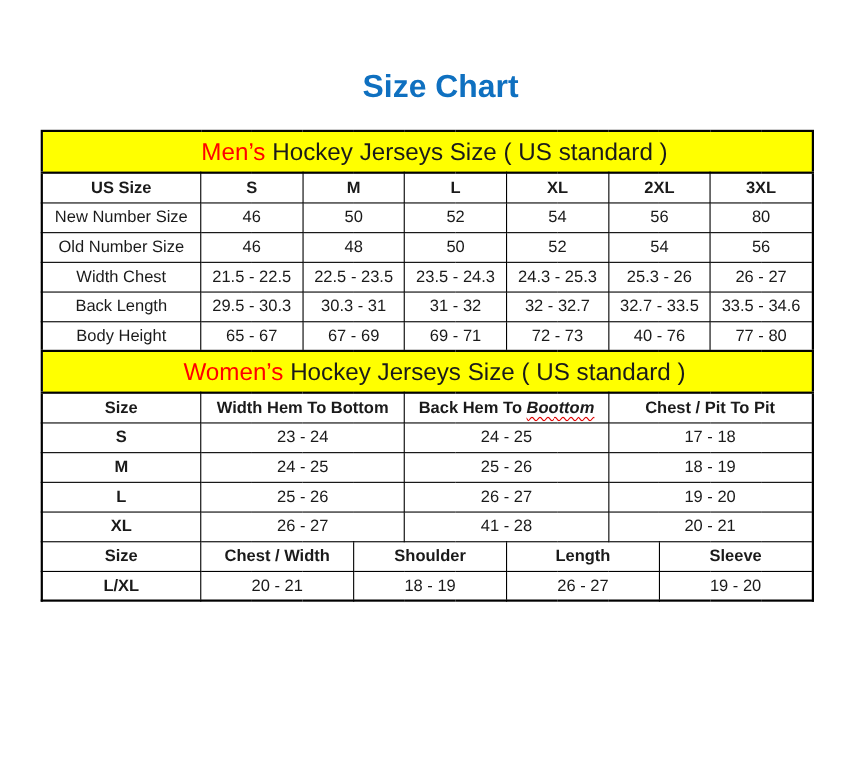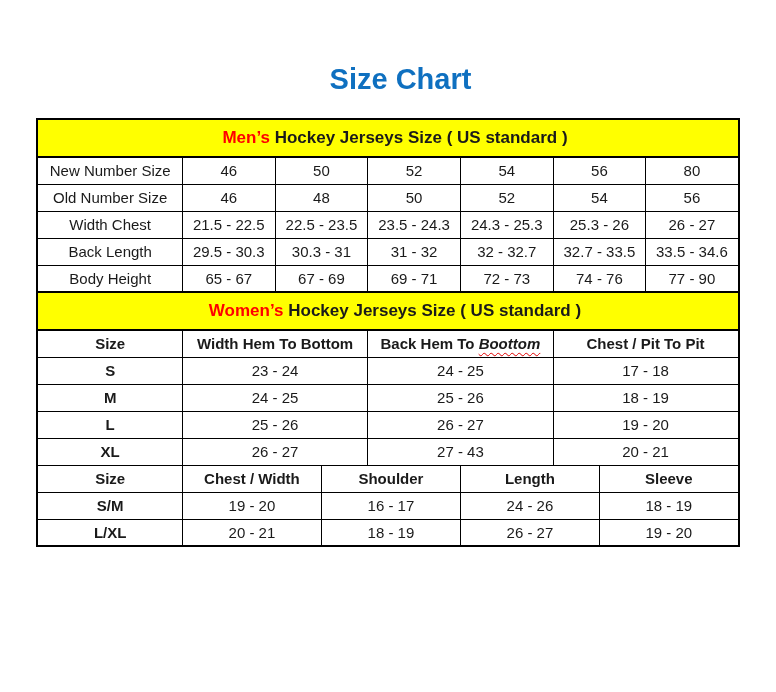--- a/index.html
+++ b/index.html
@@ -40,22 +40,22 @@
     vertical-align:middle;
     height:27px;
     font-size:15px;
     padding:1px 2px;
     white-space:nowrap;
     overflow:hidden;
   }
   tr.band td{
     background:var(--yellow);
     height:38px;
-    font-size:17px;
-    font-weight:bold;
+    font-size:22px;
+    font-weight:normal;
     border-top:2px solid var(--border);
     border-bottom:2px solid var(--border);
     padding-left:16px;
   }
   tr.band .accent{color:var(--red);}
   tr.head td{font-weight:bold;}
   td.bold-label{font-weight:bold;}
   .squiggle{
     text-decoration:underline wavy var(--squiggle) 1px;
     text-underline-offset:3px;
@@ -69,20 +69,29 @@
 
 <table class="chart">
   <colgroup>
     <col class="c-label">
     <col span="12" class="c-unit">
   </colgroup>
 
   <tbody>
     <tr class="band">
       <td colspan="13"><span class="accent">Men’s</span> <span>Hockey Jerseys Size ( US standard )</span></td>
+    </tr>
+    <tr class="head">
+      <td>US Size</td>
+      <td colspan="2">S</td>
+      <td colspan="2">M</td>
+      <td colspan="2">L</td>
+      <td colspan="2">XL</td>
+      <td colspan="2">2XL</td>
+      <td colspan="2">3XL</td>
     </tr>
     <tr>
       <td>New Number Size</td>
       <td colspan="2">46</td>
       <td colspan="2">50</td>
       <td colspan="2">52</td>
       <td colspan="2">54</td>
       <td colspan="2">56</td>
       <td colspan="2">80</td>
     </tr>
@@ -112,22 +121,22 @@
       <td colspan="2">32 - 32.7</td>
       <td colspan="2">32.7 - 33.5</td>
       <td colspan="2">33.5 - 34.6</td>
     </tr>
     <tr>
       <td>Body Height</td>
       <td colspan="2">65 - 67</td>
       <td colspan="2">67 - 69</td>
       <td colspan="2">69 - 71</td>
       <td colspan="2">72 - 73</td>
-      <td colspan="2">74 - 76</td>
-      <td colspan="2">77 - 90</td>
+      <td colspan="2">40 - 76</td>
+      <td colspan="2">77 - 80</td>
     </tr>
   </tbody>
 
   <tbody>
     <tr class="band">
       <td colspan="13"><span class="accent">Women’s</span> <span>Hockey Jerseys Size ( US standard )</span></td>
     </tr>
     <tr class="head">
       <td>Size</td>
       <td colspan="4">Width Hem To Bottom</td>
@@ -148,41 +157,34 @@
     </tr>
     <tr>
       <td class="bold-label">L</td>
       <td colspan="4">25 - 26</td>
       <td colspan="4">26 - 27</td>
       <td colspan="4">19 - 20</td>
     </tr>
     <tr>
       <td class="bold-label">XL</td>
       <td colspan="4">26 - 27</td>
-      <td colspan="4">27 - 43</td>
+      <td colspan="4">41 - 28</td>
       <td colspan="4">20 - 21</td>
     </tr>
   </tbody>
 
   <tbody>
     <tr class="head">
       <td>Size</td>
       <td colspan="3">Chest / Width</td>
       <td colspan="3">Shoulder</td>
       <td colspan="3">Length</td>
       <td colspan="3">Sleeve</td>
     </tr>
     <tr>
-      <td class="bold-label">S/M</td>
-      <td colspan="3">19 - 20</td>
-      <td colspan="3">16 - 17</td>
-      <td colspan="3">24 - 26</td>
-      <td colspan="3">18 - 19</td>
-    </tr>
-    <tr>
       <td class="bold-label">L/XL</td>
       <td colspan="3">20 - 21</td>
       <td colspan="3">18 - 19</td>
       <td colspan="3">26 - 27</td>
       <td colspan="3">19 - 20</td>
     </tr>
   </tbody>
 </table>
 
 </body></html>

